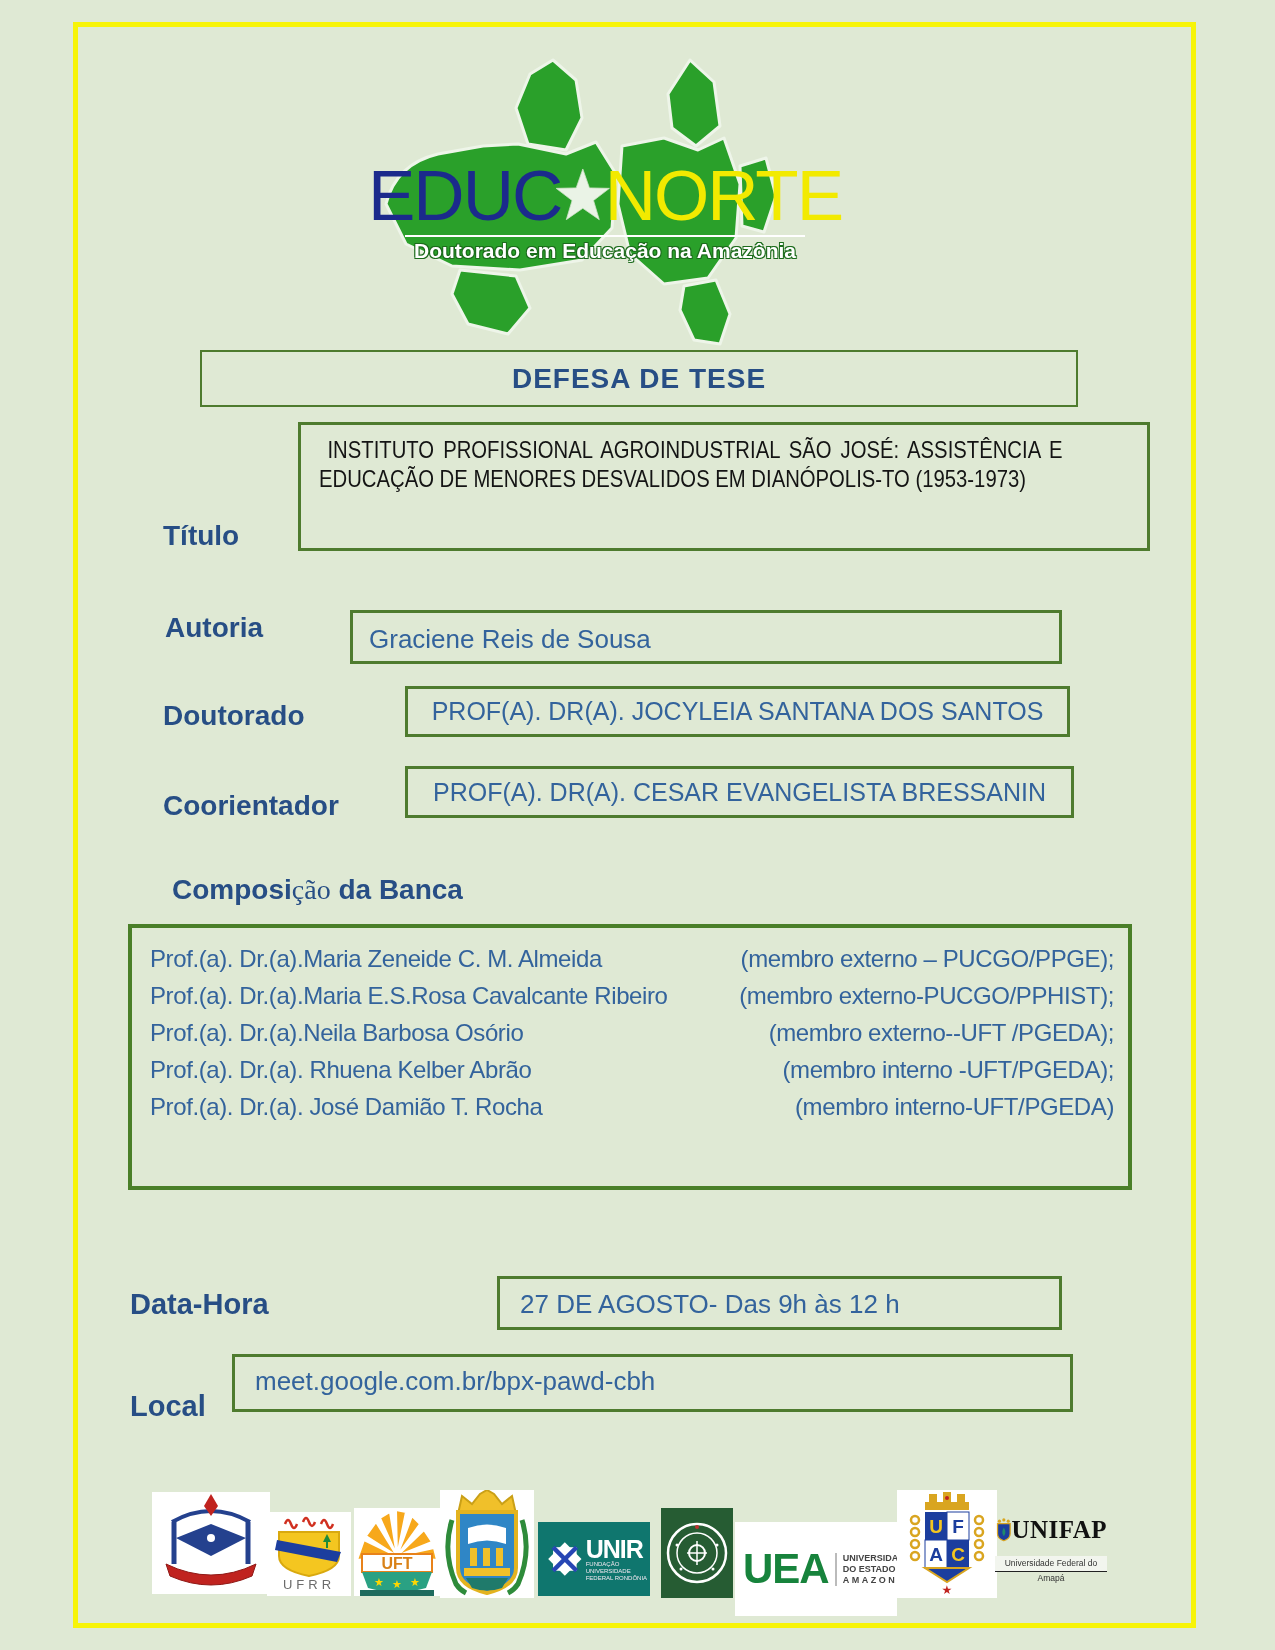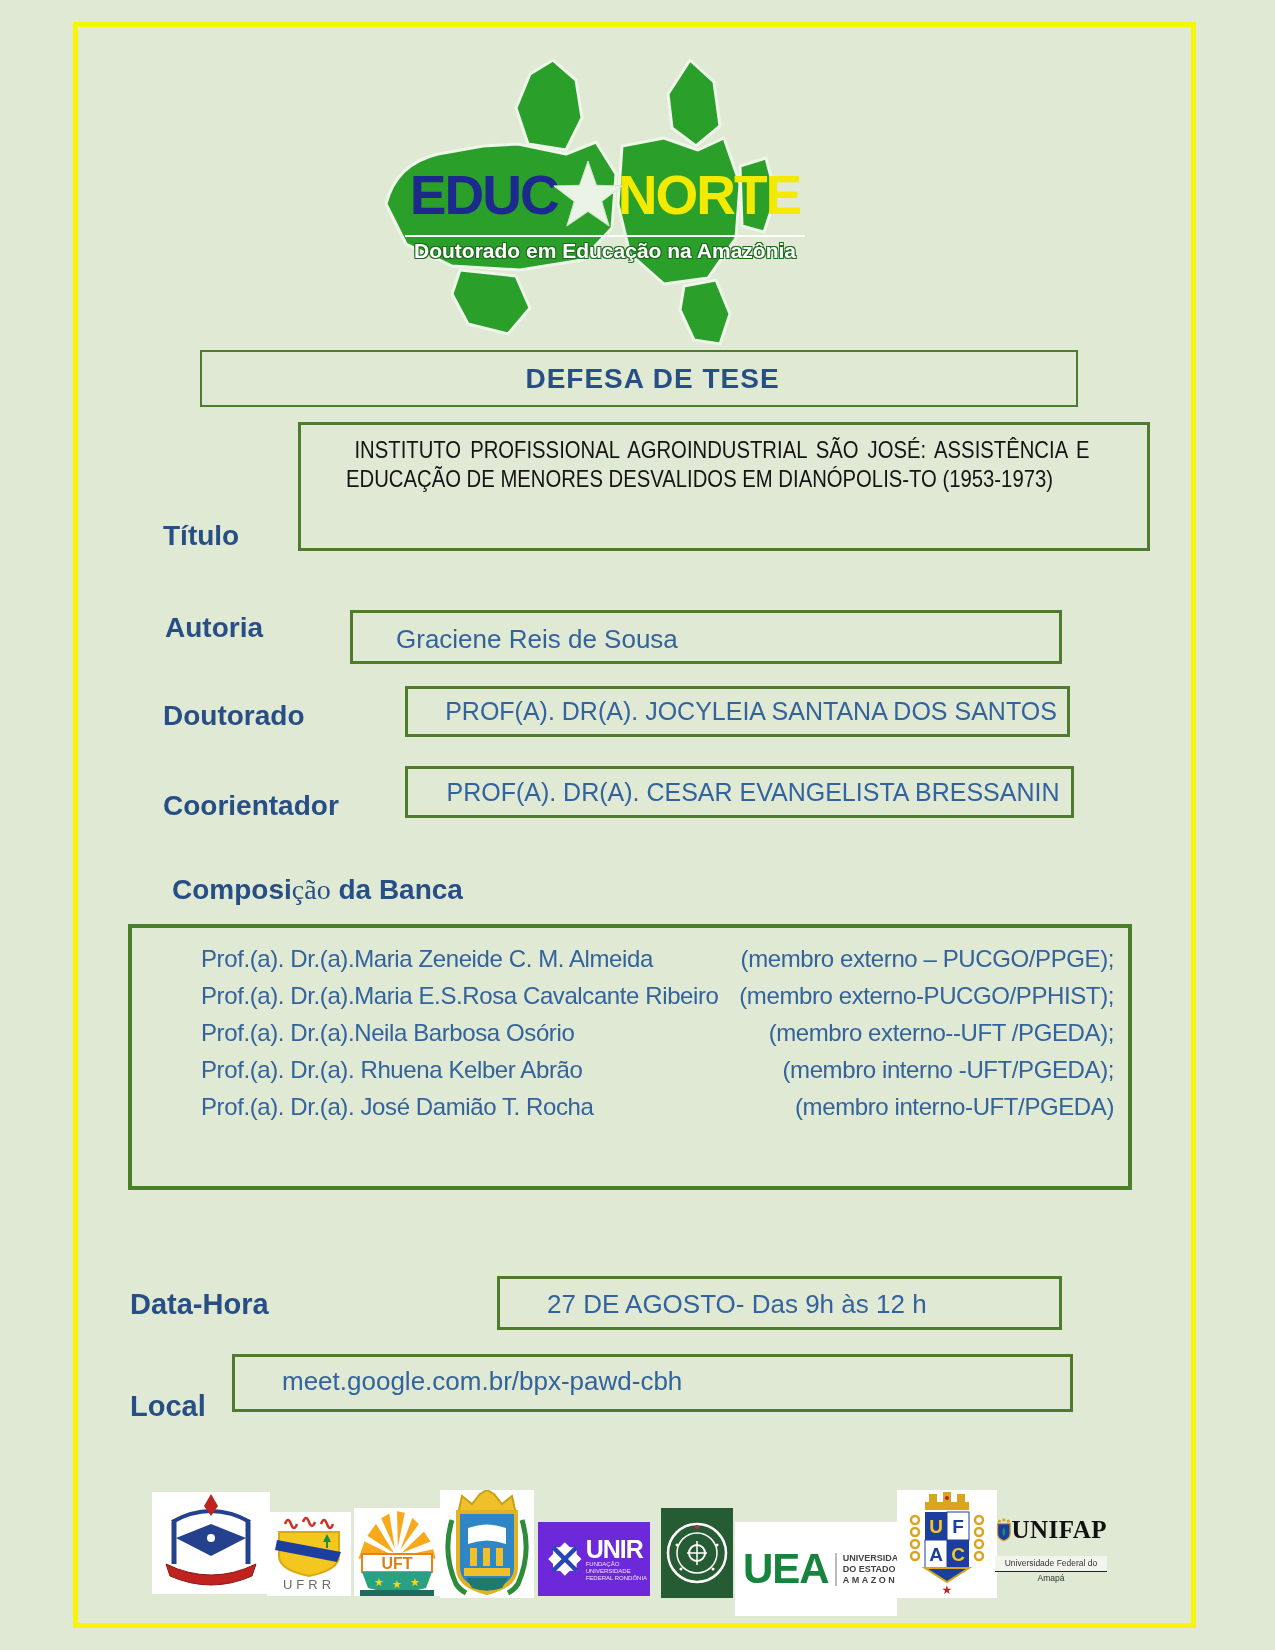--- a/index.html
+++ b/index.html
@@ -4,70 +4,70 @@
 <style>
   html,body{margin:0;padding:0;}
   body{font-family:"Liberation Sans",sans-serif;background:#dfe9d4;}
   #page{position:relative;width:1275px;height:1650px;background:#dfe9d4;overflow:hidden;}
   #yellow-frame{position:absolute;left:73px;top:22px;width:1123px;height:1606px;
     border:5px solid #f7f408;box-sizing:border-box;}
   
   #map-wrap{position:absolute;left:368px;top:46px;width:474px;height:302px;}
   #logo-text{position:absolute;left:368px;top:158px;width:474px;text-align:center;}
   .logo-row{display:flex;align-items:center;justify-content:center;}
-  .logo-word{font-size:55px;font-weight:bold;letter-spacing:-2px;line-height:1;}
+  .logo-word{font-size:71px;font-weight:normal;letter-spacing:-2px;line-height:1;}
   .logo-word.educ{color:#1b2a8c;}
   .logo-word.norte{color:#f2ea00;}
   .logo-star{width:74px;height:74px;margin:0 -7px;transform:translateY(2px);}
   .logo-underline{width:400px;margin:3px auto 0 auto;border-top:2px solid #ffffff;}
   .logo-sub{margin-top:2px;font-size:21px;font-weight:bold;color:#ffffff;
     text-shadow:1px 1px 0 #1c6b1c,-1px -1px 0 #1c6b1c,1px -1px 0 #1c6b1c,-1px 1px 0 #1c6b1c;}
   
   .blue-label{position:absolute;color:#274e85;font-weight:bold;white-space:nowrap;}
   #program-line{left:138px;top:308px;font-size:26px;letter-spacing:.5px;}
   #titulo-label{left:163px;top:520px;font-size:28px;}
   #autoria-label{left:165px;top:612px;font-size:28px;}
   #orientador-label{left:163px;top:700px;font-size:28px;}
   #coorientador-label{left:163px;top:790px;font-size:28px;}
   #banca-heading{left:172px;top:874px;font-size:28px;}
   #banca-heading .serif-bit{font-family:"Liberation Serif",serif;font-weight:normal;}
   #datahora-label{left:130px;top:1288px;font-size:29px;}
   #local-label{left:130px;top:1390px;font-size:29px;}
   
-  .gbox{position:absolute;border:3px solid #4e7b2e;box-sizing:border-box;padding-left:27px;}
+  .gbox{position:absolute;border:3px solid #4e7b2e;box-sizing:border-box;}
   #defesa-box{left:200px;top:350px;width:878px;height:57px;border-width:2px;
     display:flex;align-items:center;justify-content:center;}
   #defesa-box .t{color:#274e85;font-size:28px;font-weight:bold;letter-spacing:1px;}
   #titulo-box{left:298px;top:422px;width:852px;height:129px;}
   #titulo-box .t{margin:10px 14px 0 18px;width:880px;transform:scaleX(0.845);
     transform-origin:left top;font-size:24px;line-height:29px;color:#141414;
     text-align:justify;text-indent:10px;}
   #autoria-box{left:350px;top:610px;width:712px;height:54px;}
   #autoria-box .t{margin:11px 0 0 16px;font-size:26px;color:#33639c;}
   #orientador-box{left:405px;top:686px;width:665px;height:51px;
     display:flex;align-items:center;justify-content:center;}
   #coorientador-box{left:405px;top:766px;width:669px;height:52px;
     display:flex;align-items:center;justify-content:center;}
   .cbox-t{font-size:25px;color:#33639c;white-space:nowrap;}
   #banca-box{left:128px;top:924px;width:1004px;height:266px;border-width:4px;border-color:#4a7f28;padding-top:12px;box-sizing:border-box;}
   .banca-row{display:flex;justify-content:space-between;padding:0 14px 0 18px;
-    line-height:37px;font-size:24px;letter-spacing:-0.4px;color:#33639c;white-space:nowrap;margin-left:24px;}
+    line-height:37px;font-size:24px;letter-spacing:-0.4px;color:#33639c;white-space:nowrap;}
   #datahora-box{left:497px;top:1276px;width:565px;height:54px;}
   #datahora-box .t{margin:10px 0 0 20px;font-size:26px;color:#33639c;}
   #local-box{left:232px;top:1354px;width:841px;height:58px;}
   #local-box .t{margin:9px 0 0 20px;font-size:26px;color:#33639c;}
   
   .tile{position:absolute;box-sizing:border-box;}
   .white{background:#ffffff;}
   #ufpa-tile{left:152px;top:1492px;width:118px;height:102px;}
   #ufrr-tile{left:267px;top:1512px;width:84px;height:84px;text-align:center;}
   #ufrr-cap{font-size:13px;color:#6b6b6b;letter-spacing:4px;line-height:14px;}
   #uft-tile{left:354px;top:1508px;width:86px;height:88px;}
   #ufopa-tile{left:440px;top:1490px;width:94px;height:108px;}
-  #unir-tile{left:538px;top:1522px;width:112px;height:74px;background:#6d28d9;
+  #unir-tile{left:538px;top:1522px;width:112px;height:74px;background:#0f766e;
     display:flex;align-items:center;padding-left:6px;}
   #unir-txt{color:#fff;}
   #unir-cap{font-size:25px;font-weight:bold;line-height:24px;letter-spacing:-1px;}
   #unir-sub{font-size:6px;line-height:7px;color:#f3e9f2;}
   #seal-tile{left:661px;top:1508px;width:72px;height:90px;background:#265c33;
     display:flex;align-items:center;justify-content:center;}
   #uea-tile{left:735px;top:1522px;width:162px;height:94px;display:flex;align-items:center;}
   #uea-cap{font-size:42px;font-weight:bold;color:#17833c;letter-spacing:-1px;margin:0 6px 0 8px;}
   #uea-lines{border-left:2px solid #bbb;padding-left:6px;}
   .uea-line{font-size:9px;color:#444;line-height:11px;font-weight:bold;}

